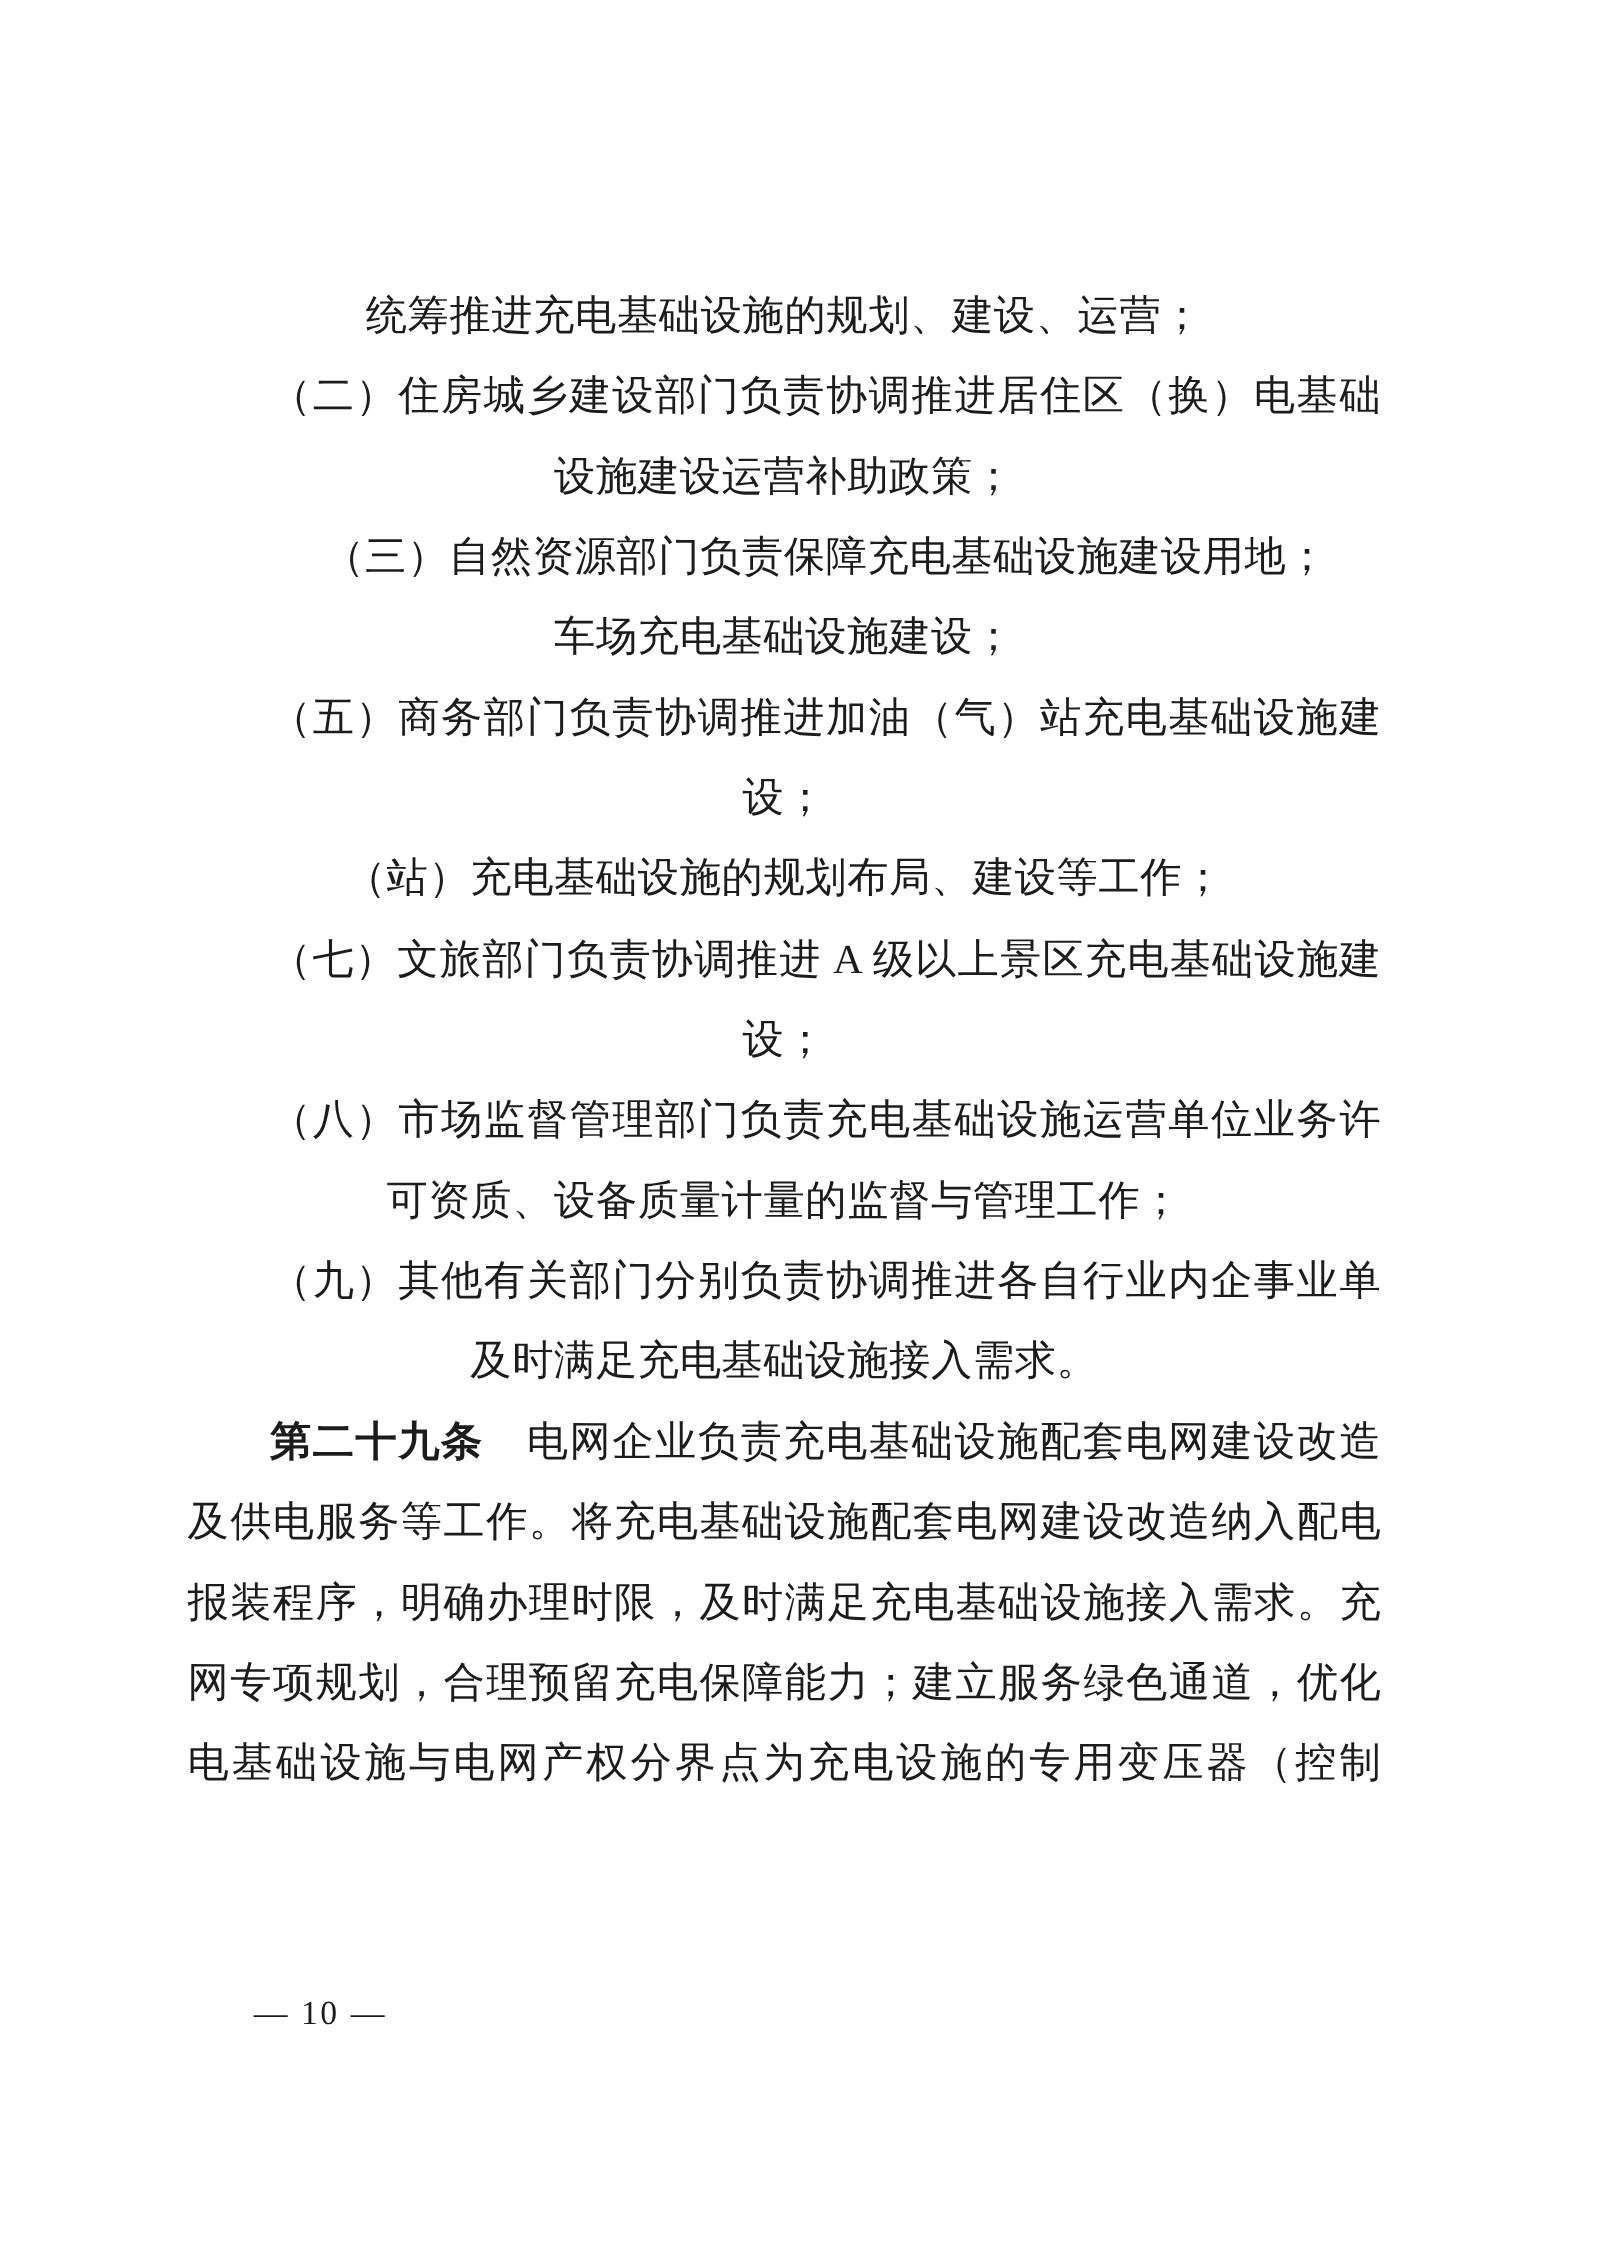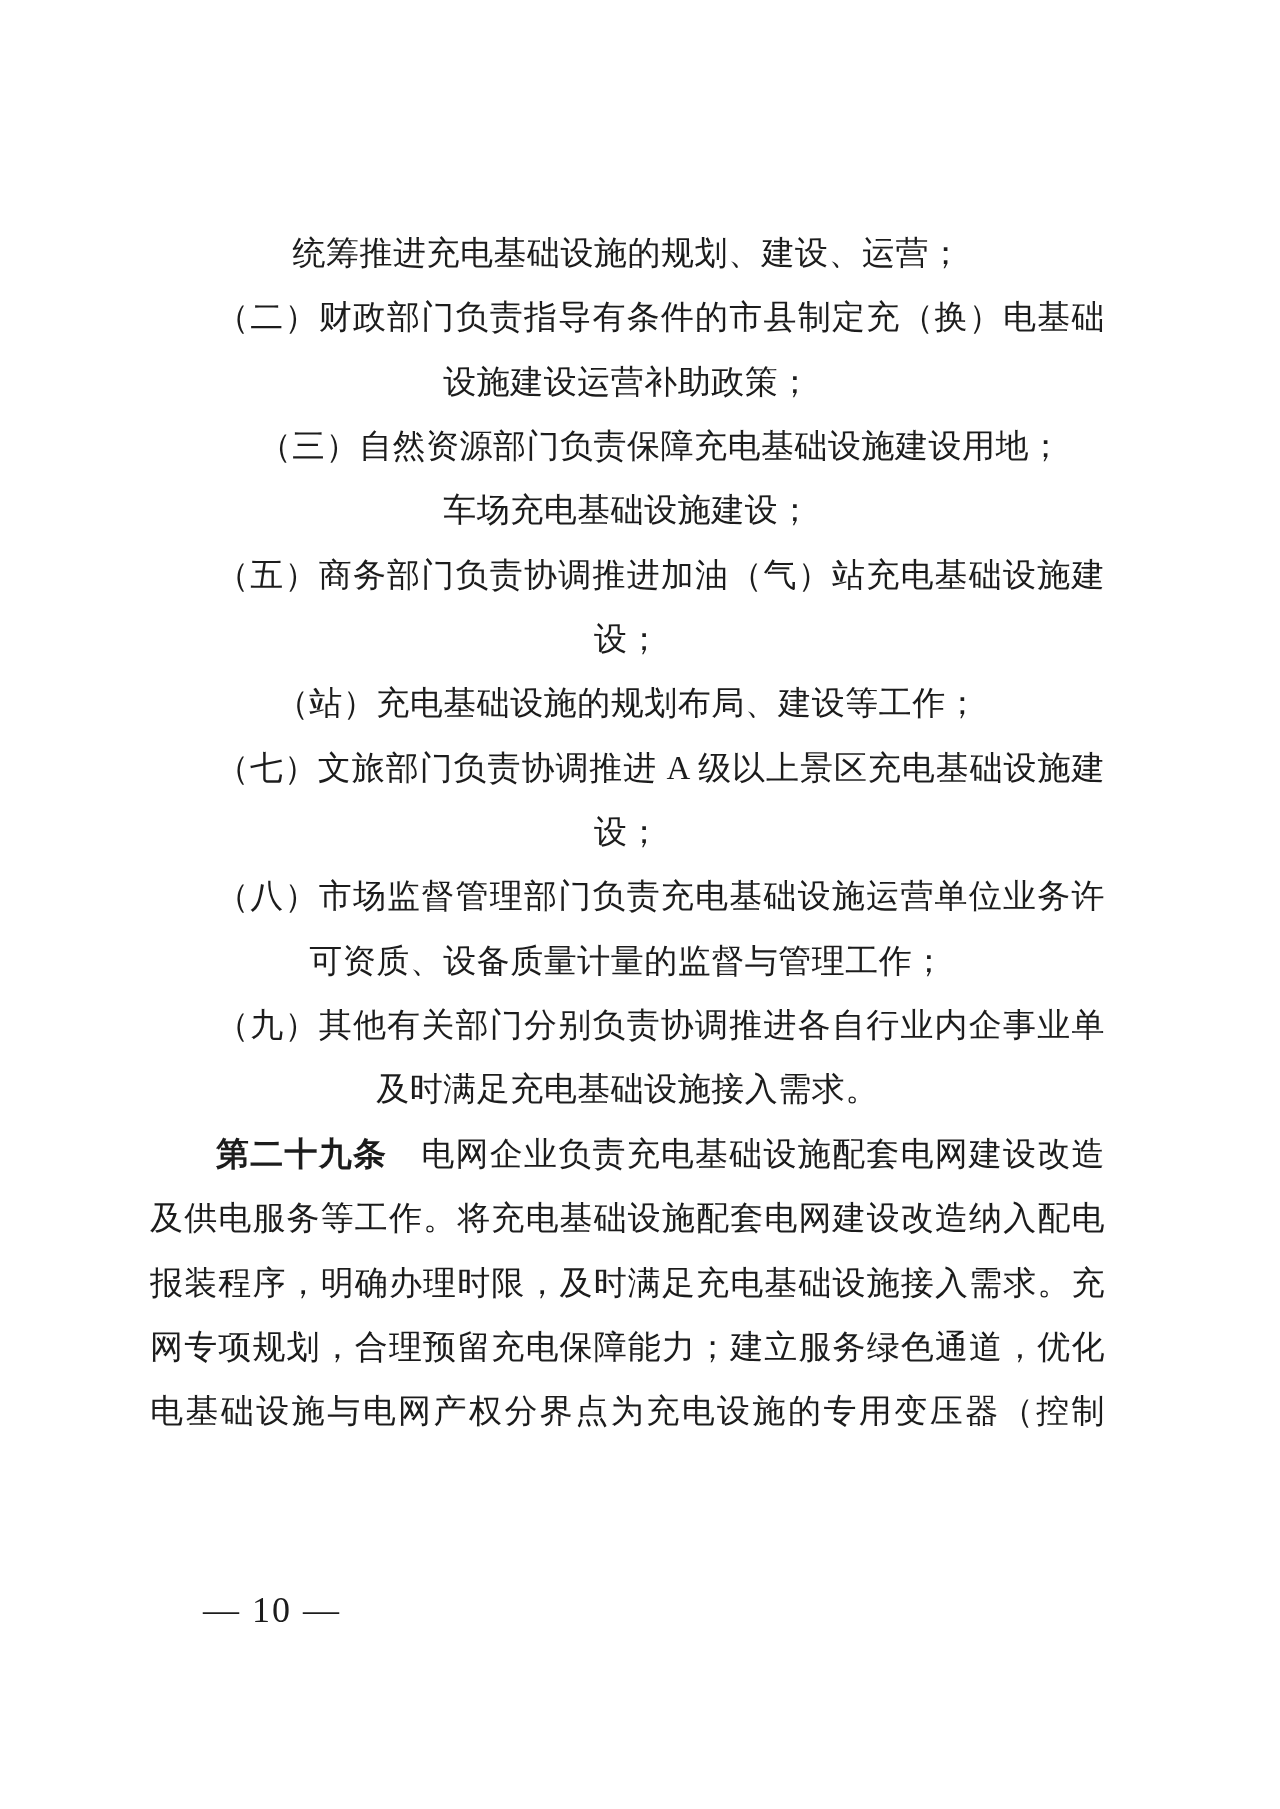--- a/index.html
+++ b/index.html
@@ -42,33 +42,33 @@
     text-indent: 66px;
   }
   .bold {
     font-weight: bold;
     margin-top: 24px;
   }
   .pagenum {
     position: absolute;
     left: 203px;
     top: 1592px;
-    font-size: 36px;
+    font-size: 27px;
     line-height: 36px;
     letter-spacing: 2px;
     color: #1c1c1c;
   }
 </style>
 </head>
 <body>
 
 <div class="page">
   <div class="doc">
     <div class="line">统筹推进充电基础设施的规划、建设、运营；</div>
-    <div class="line indent just">（二）财政部门负责指导有条件的市县制定充（换）电基础</div>
+    <div class="line indent just">（二）住房城乡建设部门负责协调推进居住区（换）电基础</div>
     <div class="line">设施建设运营补助政策；</div>
     <div class="line indent">（三）自然资源部门负责保障充电基础设施建设用地；</div>
     <div class="line">车场充电基础设施建设；</div>
     <div class="line indent just">（五）商务部门负责协调推进加油（气）站充电基础设施建</div>
     <div class="line">设；</div>
     <div class="line">（站）充电基础设施的规划布局、建设等工作；</div>
     <div class="line indent just">（七）文旅部门负责协调推进 A 级以上景区充电基础设施建</div>
     <div class="line">设；</div>
     <div class="line indent just">（八）市场监督管理部门负责充电基础设施运营单位业务许</div>
     <div class="line">可资质、设备质量计量的监督与管理工作；</div>

